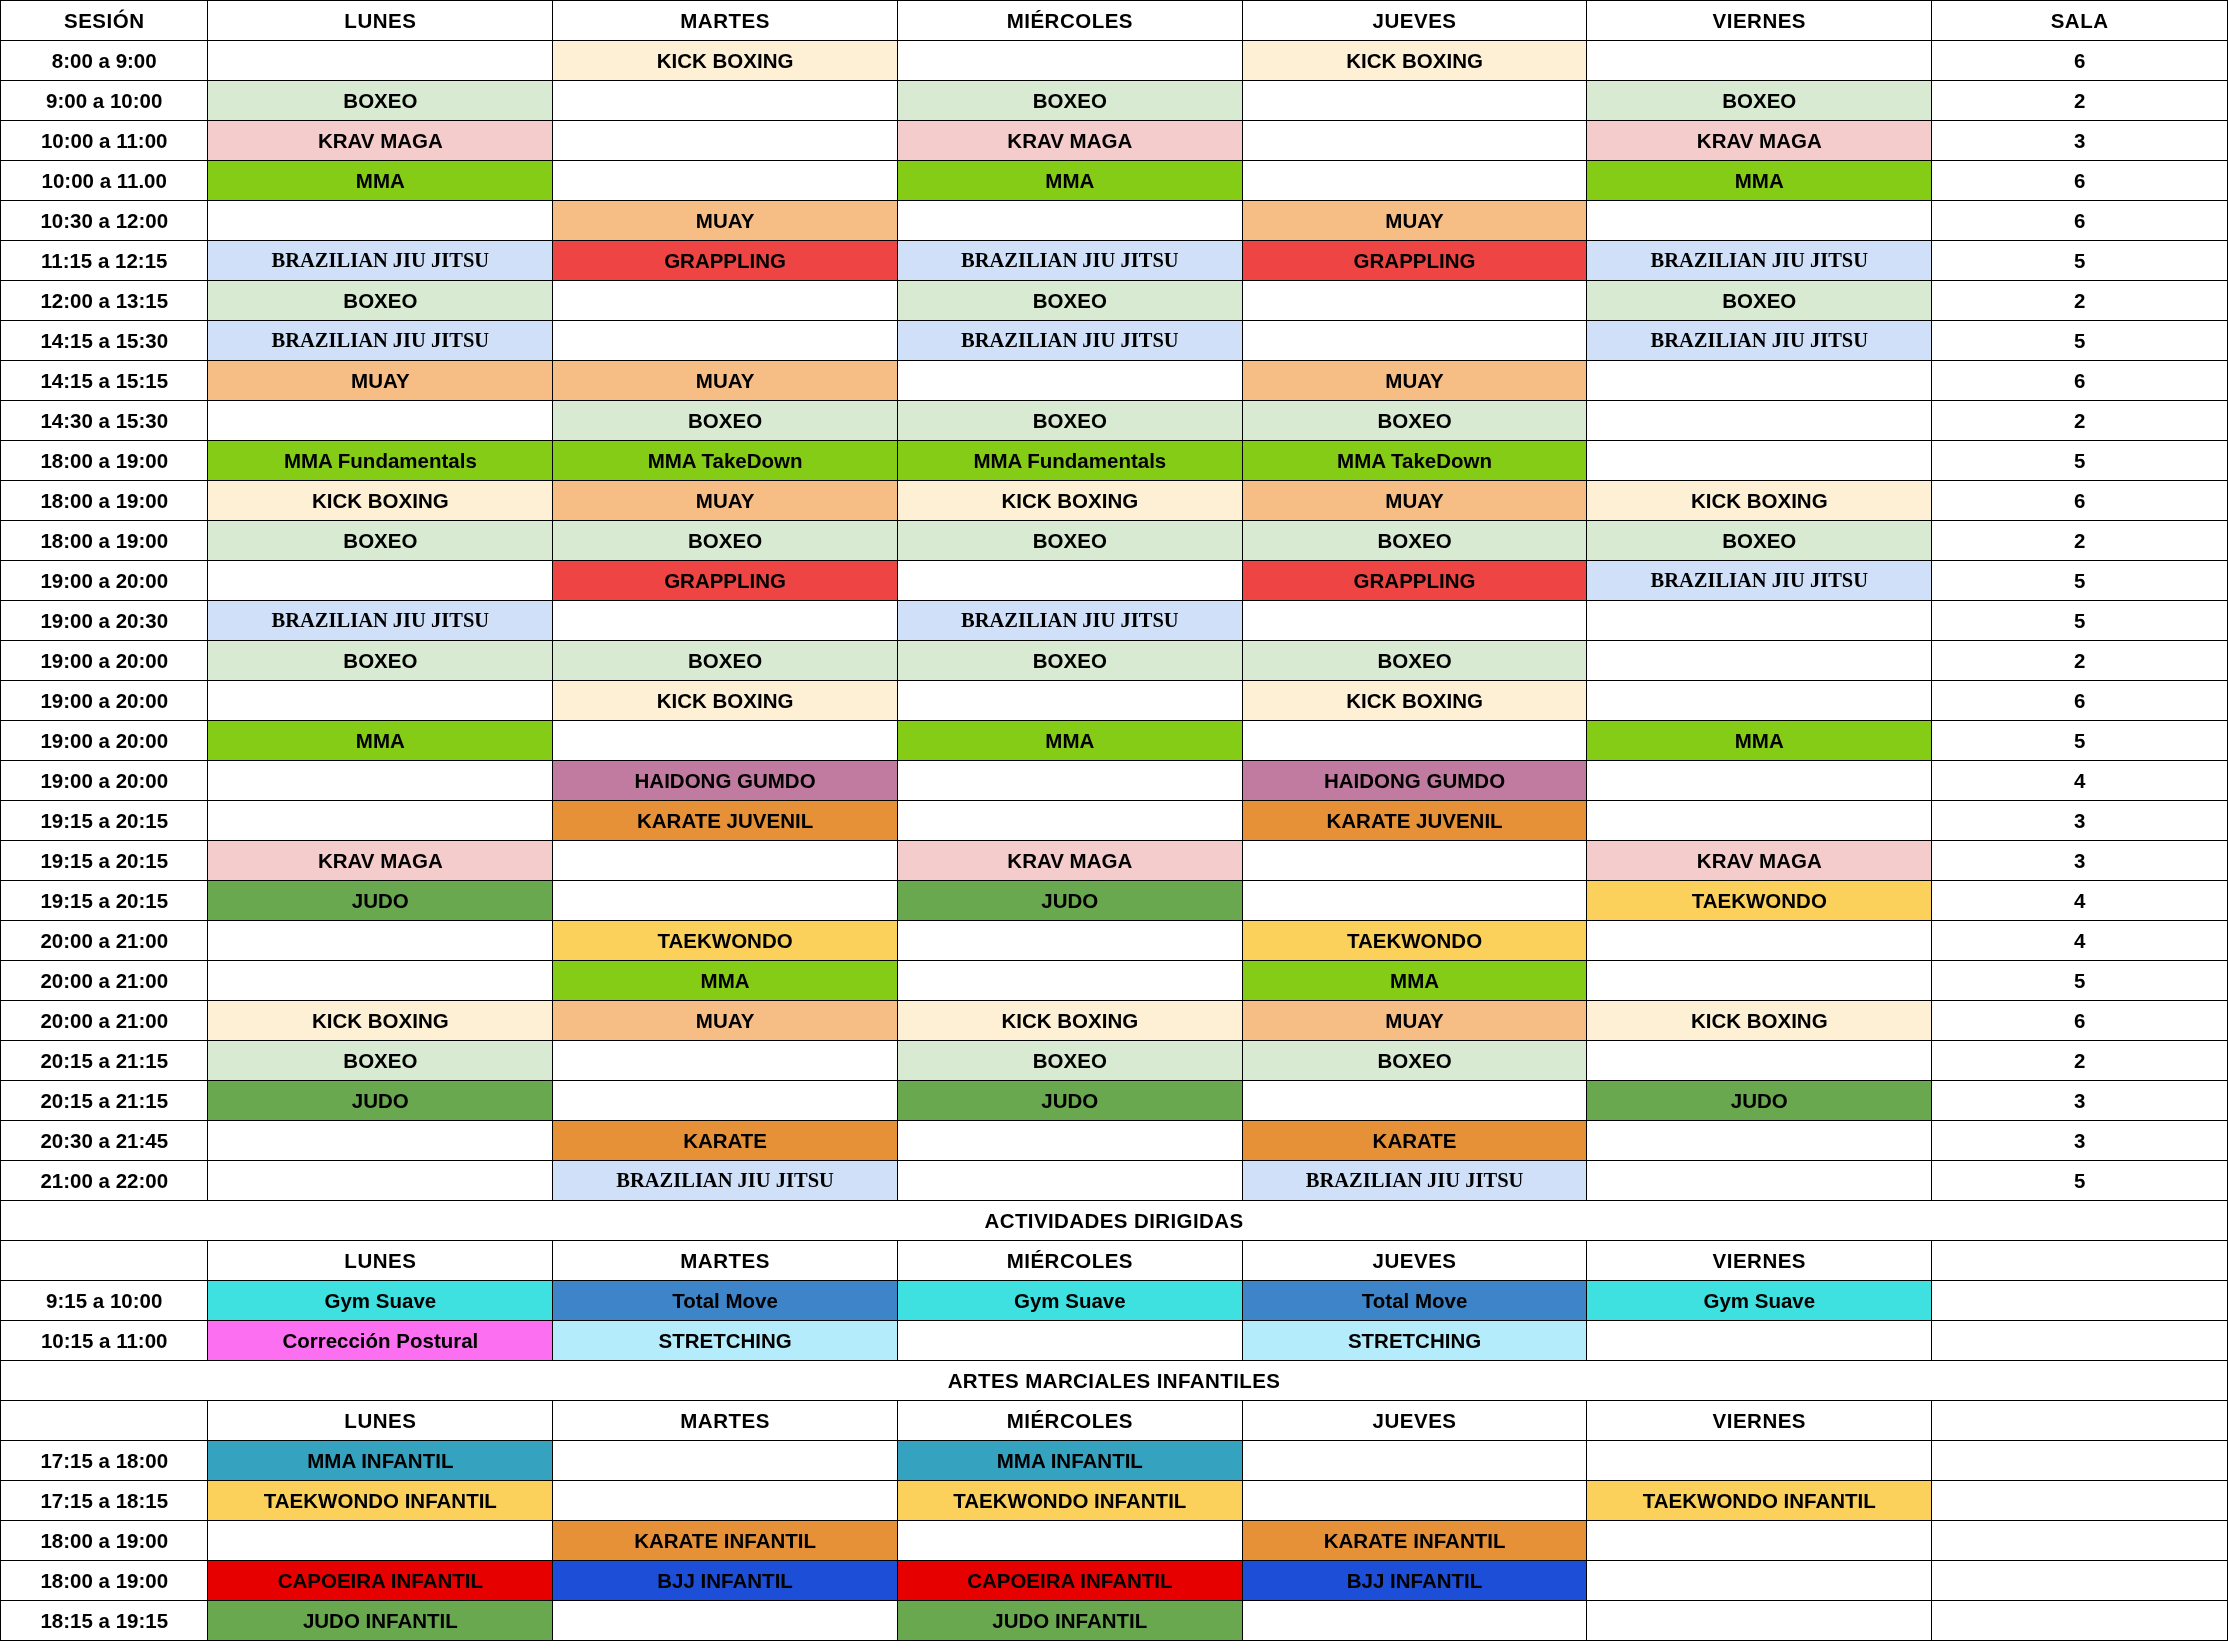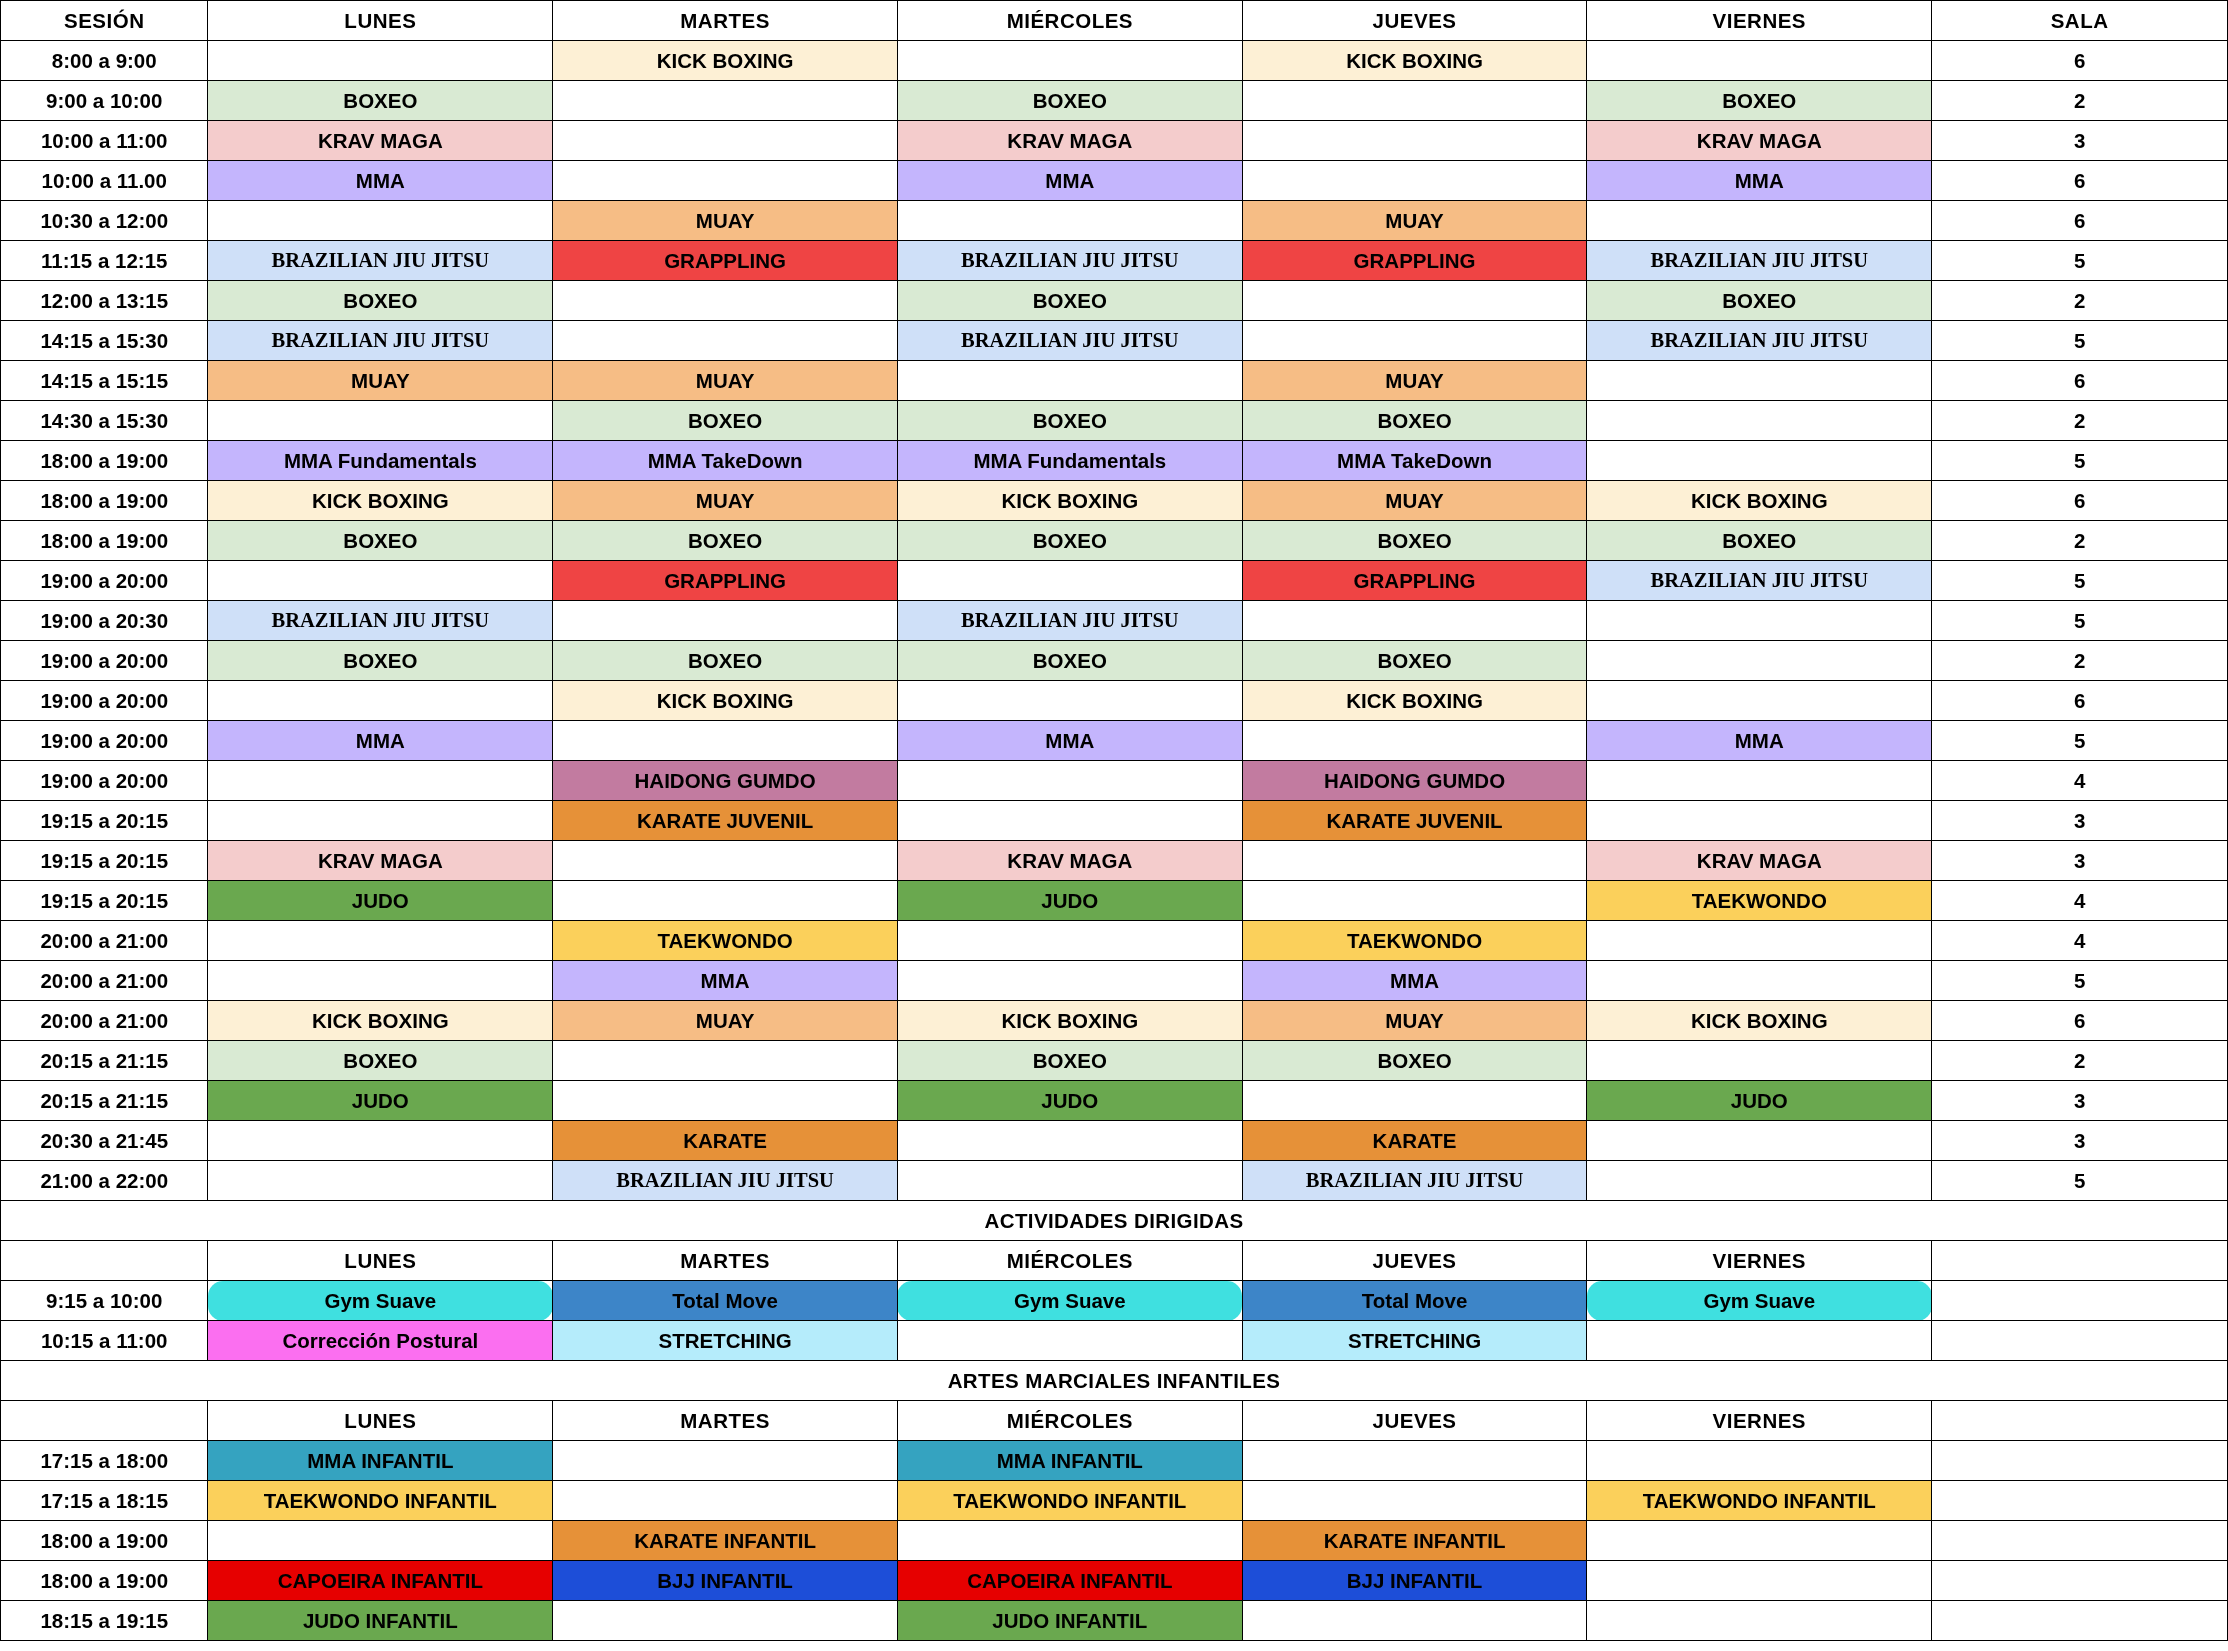--- a/index.html
+++ b/index.html
@@ -57,31 +57,31 @@
   .section-title td {
     font-size: 21.5px;
     background: #ffffff;
     letter-spacing: 0.4px;
   }
 
   
   .k-kickboxing   { background: #fdf0d5; }
   .k-boxeo        { background: #d9ead3; }
   .k-kravmaga     { background: #f4cccc; }
-  .k-mma          { background: #c4b5fd; }
+  .k-mma          { background: #84cc16; }
   .k-muay         { background: #f6bd85; }
   .k-bjj          { background: #cfe0f8; font-family: Liberation Serif, serif; }
   .k-grappling    { background: #ef4444; }
   .k-capoeira     { background: #e60000; }
   .k-haidong      { background: #c27ba0; }
   .k-karatejuv    { background: #e69138; }
   .k-karate       { background: #e69138; }
   .k-judo         { background: #6aa84f; }
   .k-taekwondo    { background: #fbd05b; }
-  .k-gymsuave     { background: #3fe0e0; border-radius: 15px; }
+  .k-gymsuave     { background: #3fe0e0; }
   .k-totalmove    { background: #3d85c8; }
   .k-correccion   { background: #fb6ff0; }
   .k-stretching   { background: #b5ecfb; }
   .k-mmainf       { background: #35a3c0; }
   .k-tkdinf       { background: #fbd05b; }
   .k-karateinf    { background: #e69138; }
   .k-capoinf      { background: #e60000; }
   .k-bjjinf       { background: #1d4ed8; }
   .k-judoinf      { background: #6aa84f; }
   .k-none         { background: #ffffff; }

